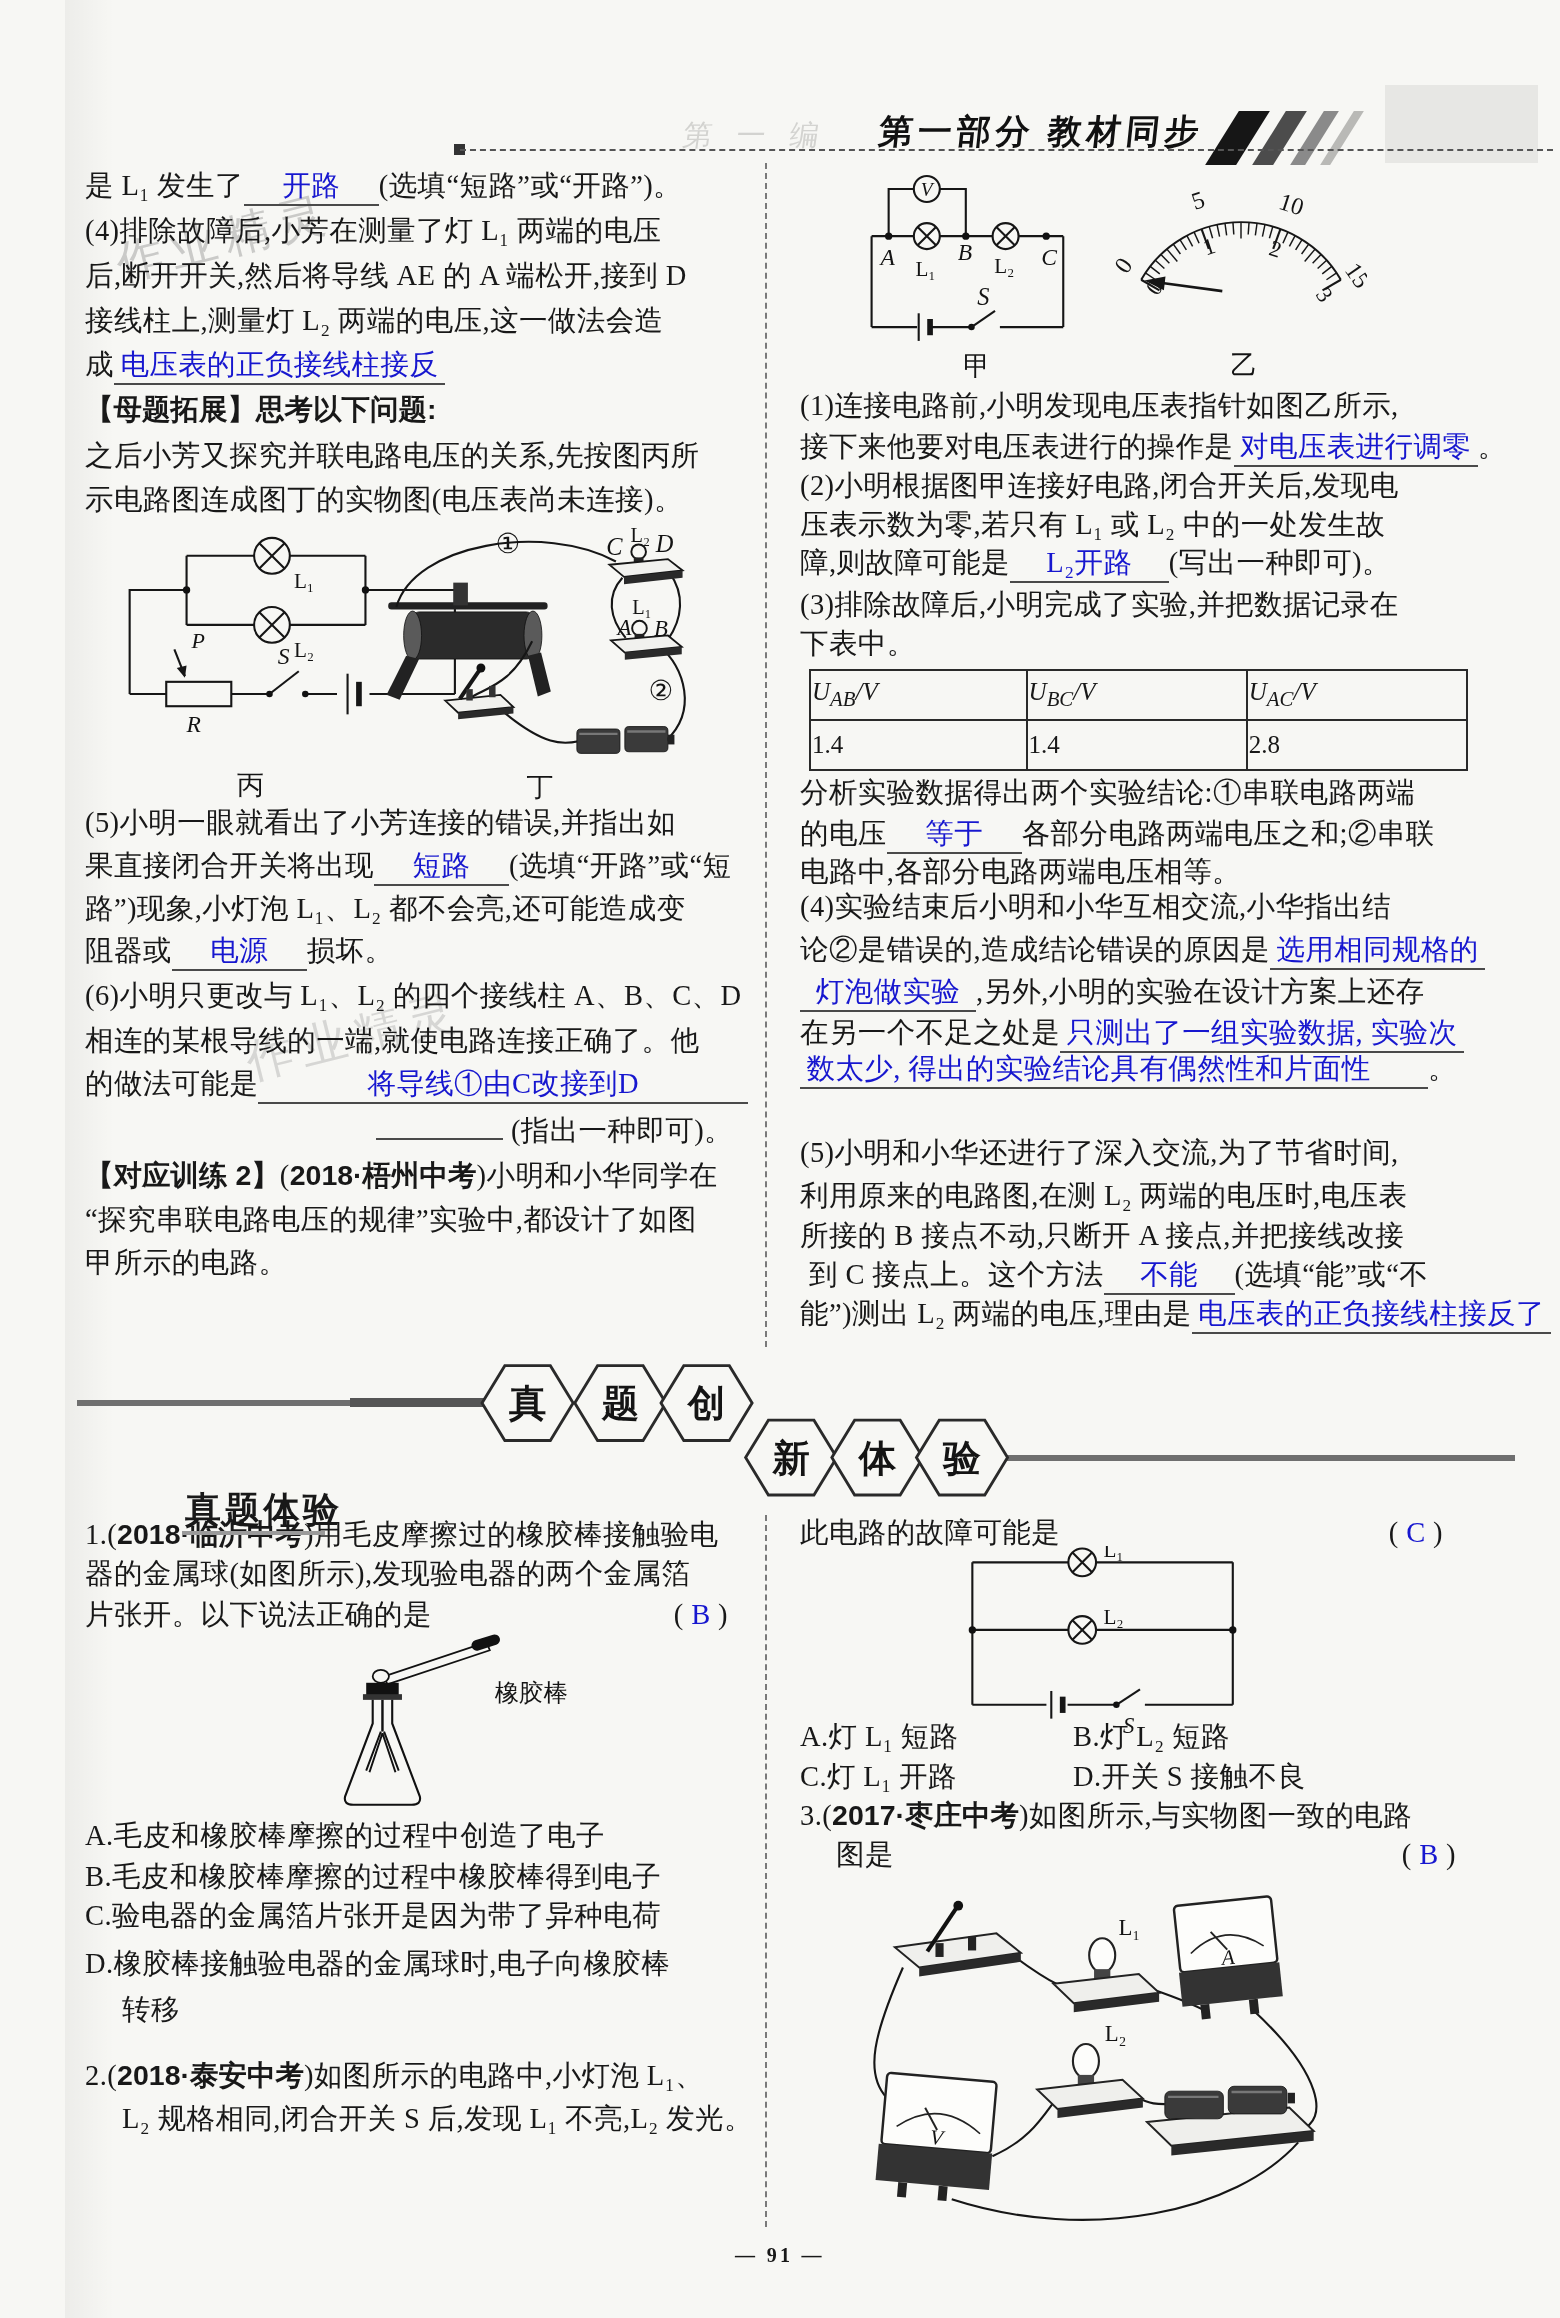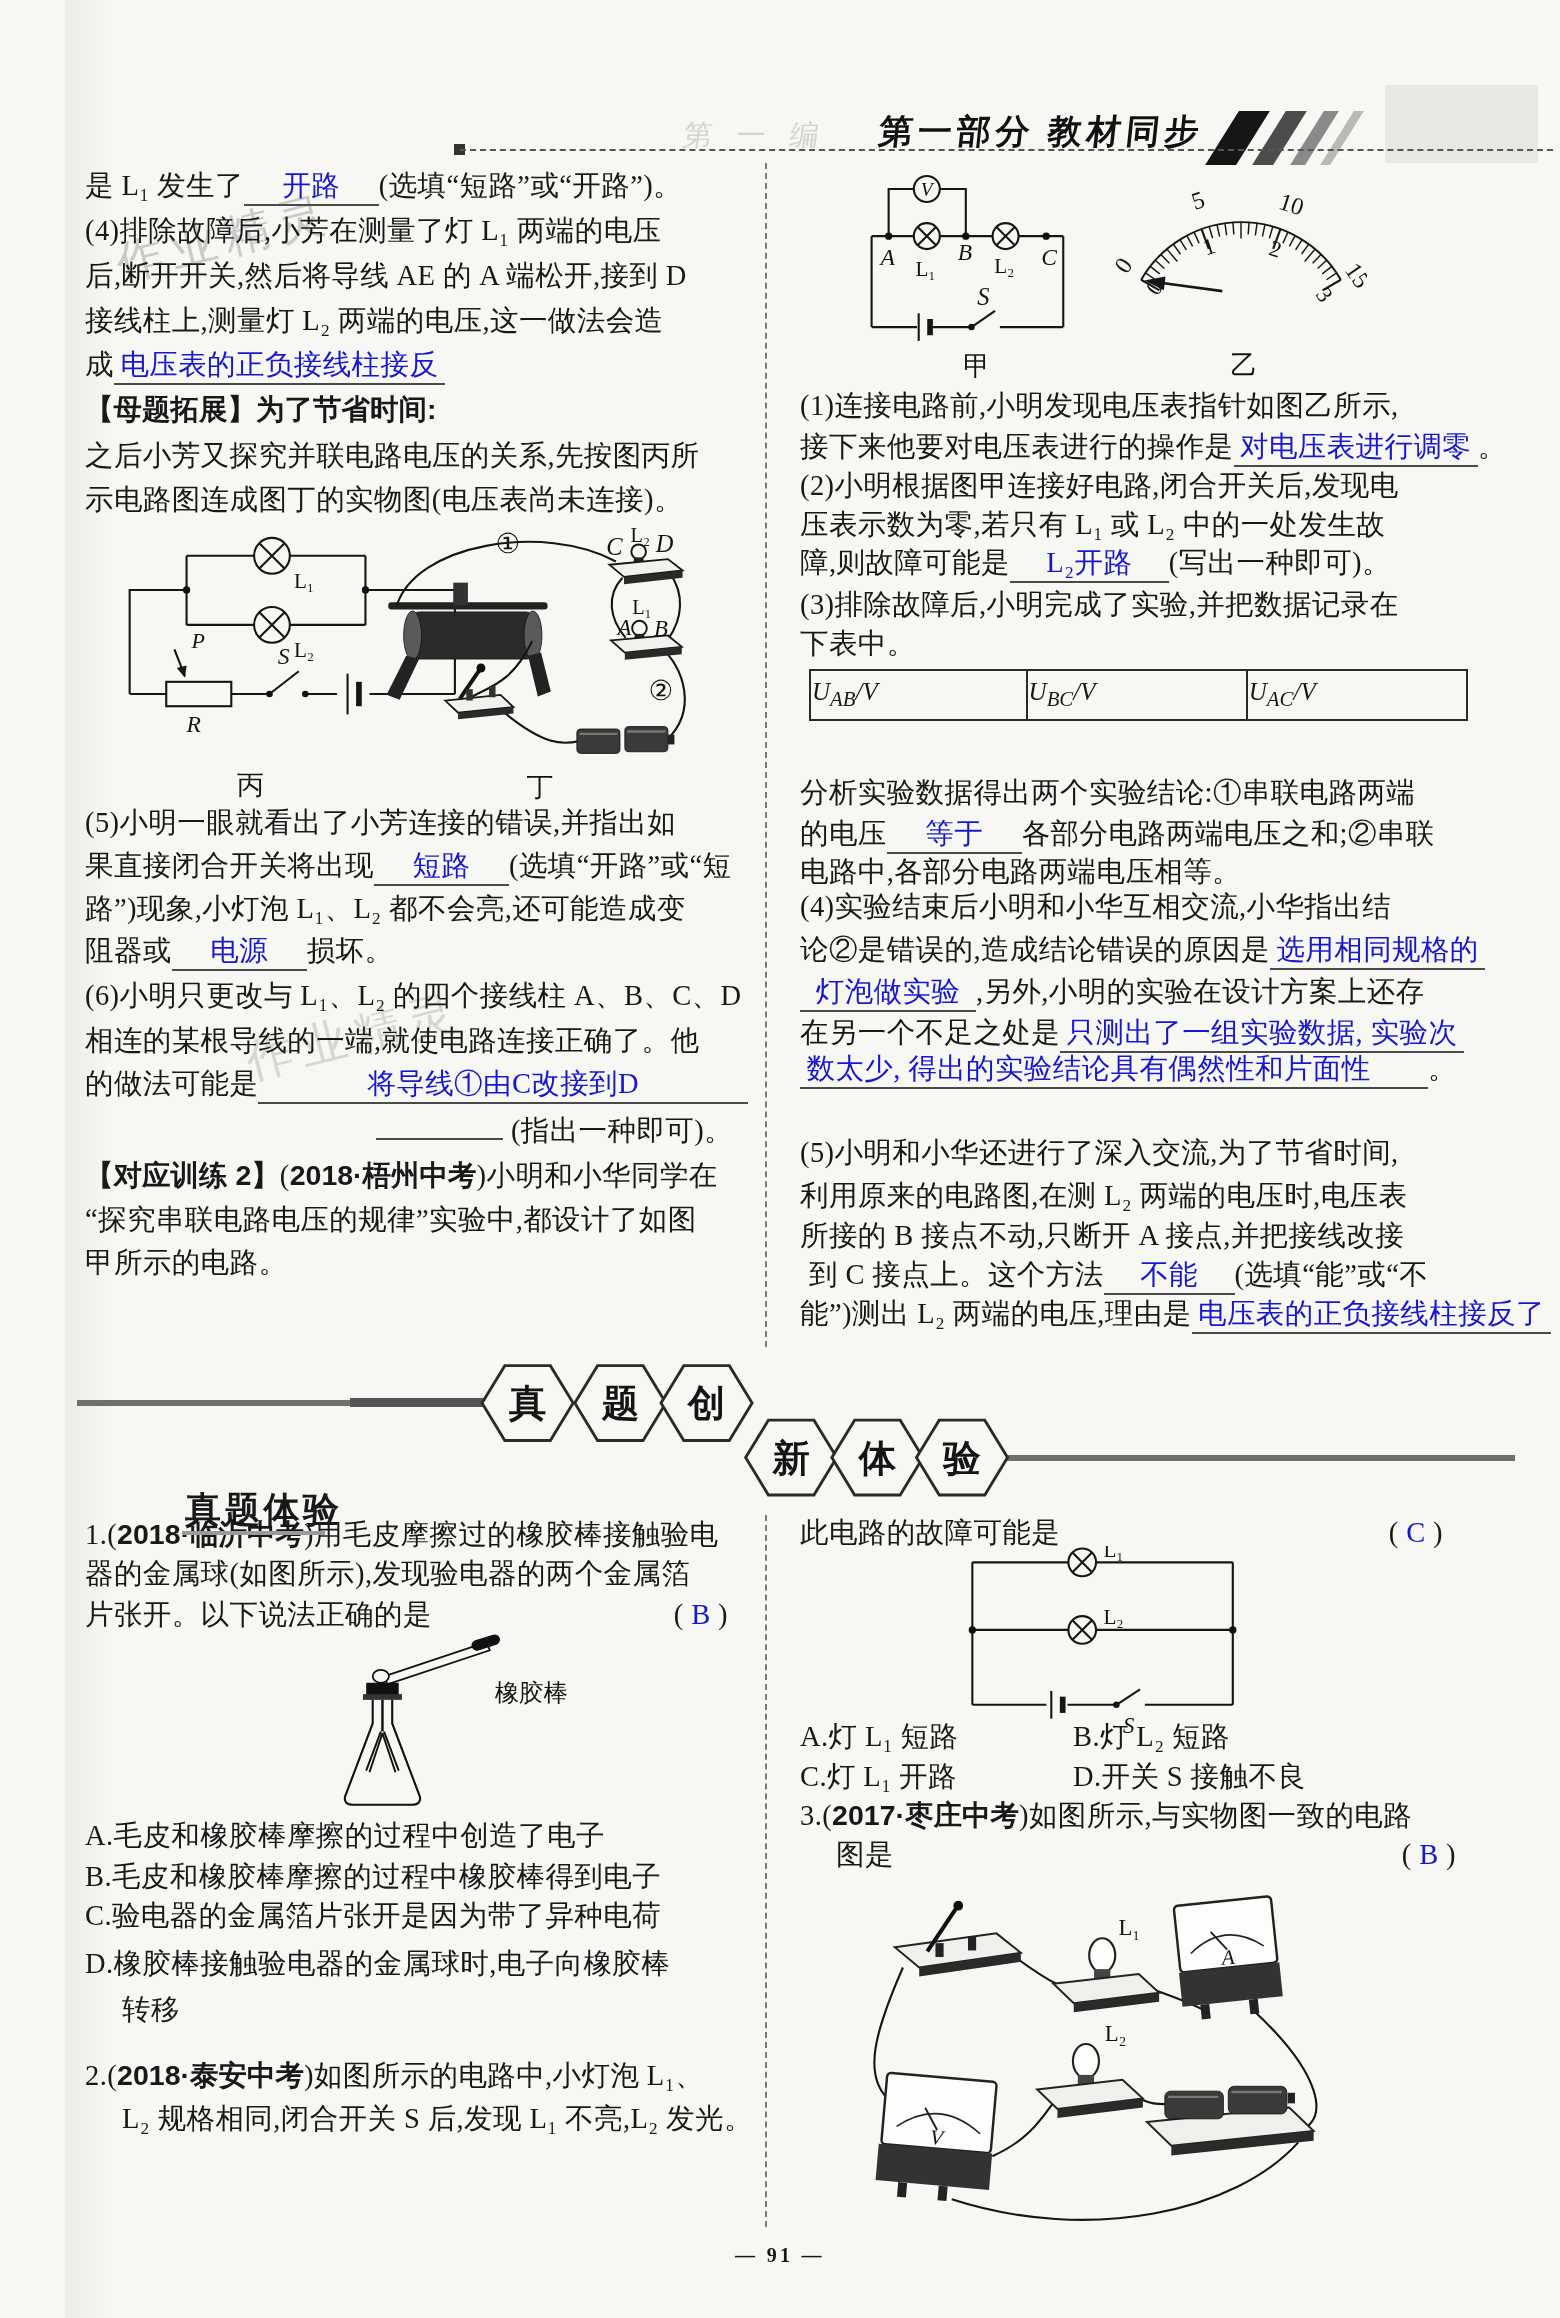--- a/index.html
+++ b/index.html
@@ -63,21 +63,21 @@
 
   <div class="wm" style="left:114px;top:207px;opacity:.42;">作业精灵</div>
   <div class="wm" style="left:244px;top:1005px;opacity:.3;">作业精灵</div>
 
   <div id="cols">
       <div class="ln" style="left: 85px; top: 168px; width: 663px;"><span class="seg n">是 L₁ 发生了</span><span class="seg a u" style="display: inline-block; width: 122px; text-align: center;">开路</span><span class="seg n">(选填“短路”或“开路”)。</span></div>
       <div class="ln" style="left: 85px; top: 213px; width: 663px;"><span class="seg n">(4)排除故障后,小芳在测量了灯 L₁ 两端的电压</span></div>
       <div class="ln" style="left: 85px; top: 258px; width: 663px; text-align: right;"><span class="seg n">后,断开开关,然后将导线 AE 的 A 端松开,接到 D</span></div>
       <div class="ln" style="left: 85px; top: 303px; width: 663px;"><span class="seg n">接线柱上,测量灯 L₂ 两端的电压,这一做法会造</span></div>
       <div class="ln" style="left: 85px; top: 347px; width: 663px;"><span class="seg n">成</span><span class="seg a u">电压表的正负接线柱接反</span></div>
-      <div class="ln" style="left: 85px; top: 392px; width: 663px;"><span class="seg b">【母题拓展】</span><span class="seg b">为了节省时间:</span></div>
+      <div class="ln" style="left: 85px; top: 392px; width: 663px;"><span class="seg b">【母题拓展】</span><span class="seg b">思考以下问题:</span></div>
       <div class="ln" style="left: 85px; top: 438px; width: 663px;"><span class="seg n">之后小芳又探究并联电路电压的关系,先按图丙所</span></div>
       <div class="ln" style="left: 85px; top: 482px; width: 663px;"><span class="seg n">示电路图连成图丁的实物图(电压表尚未连接)。</span></div>
       <div class="ln" style="left: 85px; top: 805px; width: 663px;"><span class="seg n">(5)小明一眼就看出了小芳连接的错误,并指出如</span></div>
       <div class="ln" style="left: 85px; top: 848px; width: 663px;"><span class="seg n">果直接闭合开关将出现</span><span class="seg a u" style="display: inline-block; width: 122px; text-align: center;">短路</span><span class="seg n">(选填“开路”或“短</span></div>
       <div class="ln" style="left: 85px; top: 891px; width: 663px;"><span class="seg n">路”)现象,小灯泡 L₁、L₂ 都不会亮,还可能造成变</span></div>
       <div class="ln" style="left: 85px; top: 933px; width: 663px;"><span class="seg n">阻器或</span><span class="seg a u" style="display: inline-block; width: 122px; text-align: center;">电源</span><span class="seg n">损坏。</span></div>
       <div class="ln" style="left: 85px; top: 978px; width: 663px;"><span class="seg n">(6)小明只更改与 L₁、L₂ 的四个接线柱 A、B、C、D</span></div>
       <div class="ln" style="left: 85px; top: 1023px; width: 663px;"><span class="seg n">相连的某根导线的一端,就使电路连接正确了。他</span></div>
       <div class="ln" style="left: 85px; top: 1066px; width: 663px;"><span class="seg n">的做法可能是</span><span class="seg a u f">将导线①由C改接到D</span></div>
       <div class="ln" style="left: 70px; top: 1113px; width: 663px; justify-content: flex-end;"><span class="seg u" style="display: inline-block; width: 114px; text-align: center;"></span><span class="seg n"> (指出一种即可)。</span></div>
@@ -288,20 +288,25 @@
     <text x="142" y="250" font-size="33">乙</text>
   </svg>
 
   <table id="utable">
     <tbody>
         <tr>
       <td>U<sub>AB</sub>/V</td>
       <td>U<sub>BC</sub>/V</td>
       <td>U<sub>AC</sub>/V</td>
     </tr>
+    <tr class="vals">
+      <td>1.4</td>
+      <td>1.4</td>
+      <td>2.8</td>
+    </tr>
   </tbody>
     </table>
 
   <div class="abs hline" style="left:77px;top:1400px;width:407px;height:5.7px;"></div>
   <div class="abs hline" style="left:350px;top:1398px;width:134px;height:9px;background:#555;"></div>
   <div class="abs hline" style="left:1007px;top:1455px;width:508px;height:5.7px;"></div>
   <svg class="abs" style="left:456px;top:1346px;" width="602" height="163" viewBox="0 0 740 200">
     <g fill="#f7f7f4" stroke="#2a2a2a" stroke-width="3.5">
       <polygon points="32,70 60,24 116,24 144,70 116,116 60,116"></polygon>
       <polygon points="146,70 174,24 230,24 258,70 230,116 174,116"></polygon>

